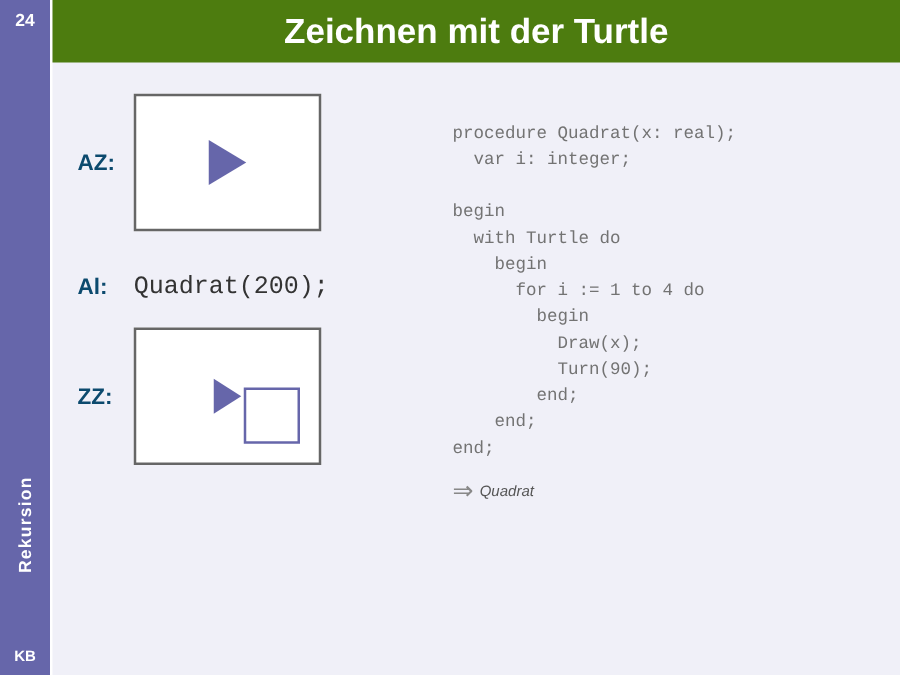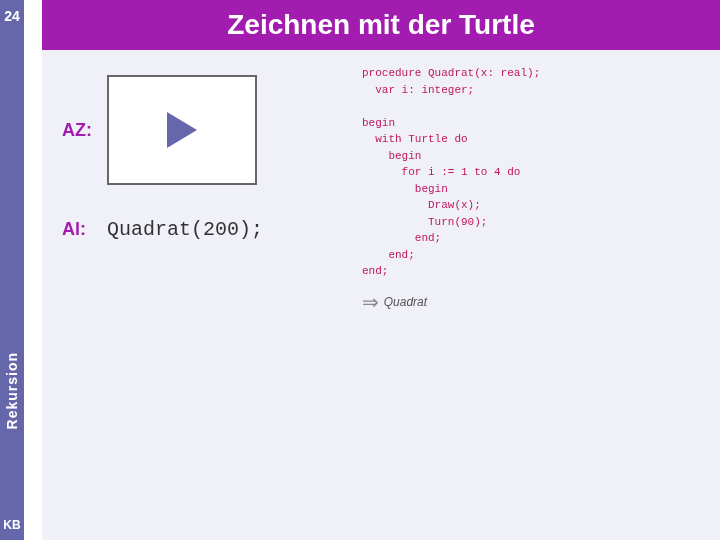--- a/index.html
+++ b/index.html
@@ -10,27 +10,26 @@
       background: #ffffff;
       font-family: Arial, sans-serif;
       overflow: hidden;
       position: relative;
     }
 
     
     #sidebar {
       position: absolute;
       left: 0; top: 0;
-      width: 24px;
+      width: 40px;
       height: 540px;
       background: #6666aa;
       display: flex;
       flex-direction: column;
       align-items: center;
-      gap: 29px;
     }
 
     #slide-number {
       color: white;
       font-size: 14px;
       font-weight: bold;
       margin-top: 8px;
     }
 
     #sidebar-label {
@@ -56,21 +55,21 @@
     #main {
       position: absolute;
       left: 42px; top: 0;
       width: 678px;
       height: 540px;
       background: #f0f0f8;
     }
 
     
     #header {
-      background: #a21caf;
+      background: #4d7c0f;
       height: 50px;
       display: flex;
       align-items: center;
       justify-content: center;
     }
 
     #title {
       color: white;
       font-size: 28px;
       font-weight: bold;
@@ -97,21 +96,21 @@
       display: flex;
       flex-direction: row;
       align-items: center;
       gap: 10px;
       margin-bottom: 5px;
     }
 
     .diagram-label {
       font-size: 18px;
       font-weight: bold;
-      color: #a21caf;
+      color: #0c4a6e;
       width: 35px;
       text-align: left;
     }
 
     .diagram-box {
       width: 150px;
       height: 110px;
       border: 2px solid #666;
       background: white;
       display: flex;
@@ -158,24 +157,25 @@
 
     
     #right-col {
       flex: 1;
       padding-left: 20px;
       padding-top: 5px;
     }
 
     .code-block {
       font-family: 'Courier New', monospace;
-      font-size: 11px;
-      color: #be185d;
+      font-size: 14px;
+      color: #737373;
       line-height: 1.5;
       white-space: pre;
+      margin-top: 32px;
     }
 
     
     .double-arrow-row {
       display: flex;
       align-items: center;
       margin-top: 10px;
       gap: 5px;
     }
 
@@ -219,20 +219,27 @@
         <div class="diagram-box">
           <div class="play-arrow"></div>
         </div>
       </div>
 
       <div class="diagram-row al-row">
         <span class="diagram-label">Al:</span>
         <span class="inline-code">Quadrat(200);</span>
       </div>
 
+      <div class="diagram-row zz-row">
+        <span class="diagram-label">ZZ:</span>
+        <div class="diagram-box">
+          <div class="small-play-arrow"></div>
+          <div class="small-square"></div>
+        </div>
+      </div>
 
     </div>
 
     <div id="right-col">
       <div class="code-block"><span>procedure Quadrat(x: real);</span>
 <span>  var i: integer;</span>
 
 <span>begin</span>
 <span>  with Turtle do</span>
 <span>    begin</span>

